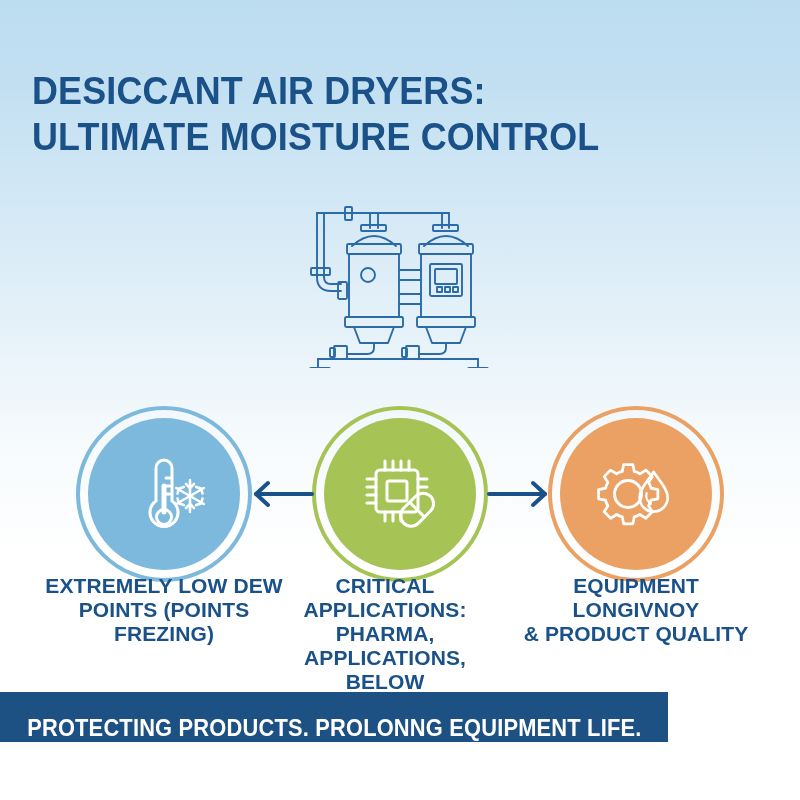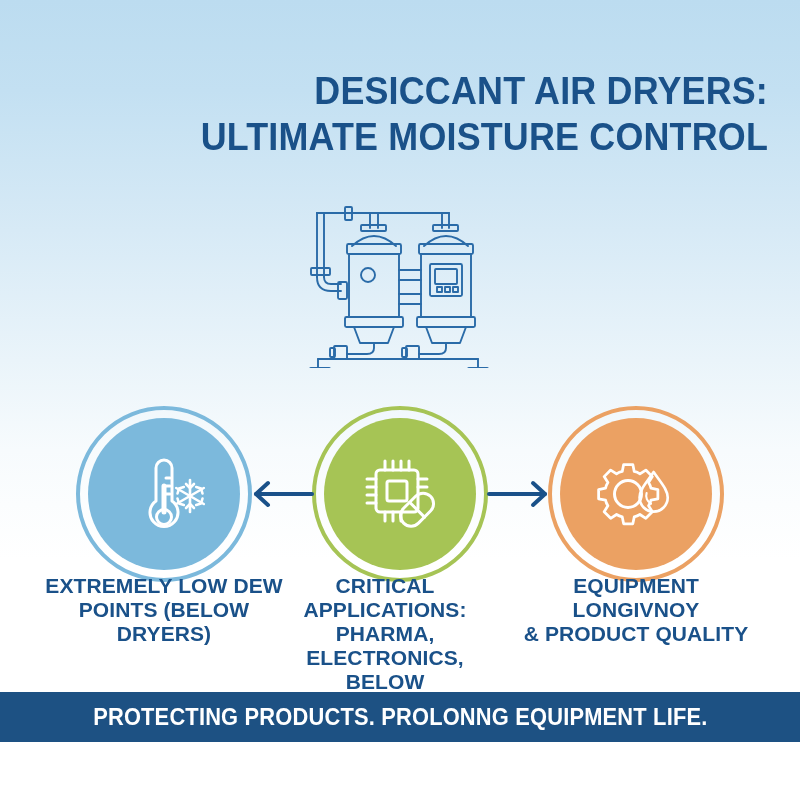--- a/index.html
+++ b/index.html
@@ -27,21 +27,21 @@
         #ffffff 800px);
     box-sizing: border-box;
   }
 
   
   .title-block {
     position: absolute;
     top: 68px;
     left: 0;
     width: 800px;
-    text-align: right;
+    text-align: left;
   }
   .title-line {
     display: block;
     color: #1a5189;
     font-weight: bold;
     font-size: 39px;
     line-height: 46px;
     letter-spacing: 0.2px;
     font-stretch: condensed;
     transform: scaleX(0.92);
@@ -135,25 +135,25 @@
   }
   .caption.left   { left: 39px;  }
   .caption.center { left: 260px; }
   .caption.right  { left: 511px; text-align: center; }
 
   
   .banner {
     position: absolute;
     left: 0;
     bottom: 58px;
-    width: 800px;
+    width: 668px;
     height: 50px;
     background: #1d5183;
     display: flex;
-    align-items: center;
+    align-items: flex-end;
     justify-content: center;
   }
   .banner-text {
     color: #ffffff;
     font-weight: bold;
     font-size: 23px;
     letter-spacing: 0.2px;
     transform: scaleX(0.95);
     white-space: nowrap;
   }
@@ -327,25 +327,25 @@
   <div class="arrow arrow-right">
     <svg viewBox="0 0 64 32" width="64" height="32" fill="none" stroke="#1a5189" stroke-width="4" stroke-linecap="round" stroke-linejoin="round">
       <path d="M2 16 H58"></path>
       <path d="M46 5 L58 16 L46 27"></path>
     </svg>
   </div>
 
   <div class="captions">
     <div class="caption left">
       <span>EXTREMELY LOW DEW</span><br>
-      <span>POINTS (BELOW DRYERS)</span>
+      <span>POINTS (POINTS FREZING)</span>
     </div>
     <div class="caption center">
       <span>CRITICAL APPLICATIONS:</span><br>
-      <span>PHARMA, ELECTRONICS,</span><br>
+      <span>PHARMA, APPLICATIONS,</span><br>
       <span>BELOW</span>
     </div>
     <div class="caption right">
       <span>EQUIPMENT LONGIVNOY</span><br>
       <span>&amp; PRODUCT QUALITY</span>
     </div>
   </div>
 
   <div class="banner">
     <span class="banner-text">PROTECTING PRODUCTS. PROLONNG EQUIPMENT LIFE.</span>

